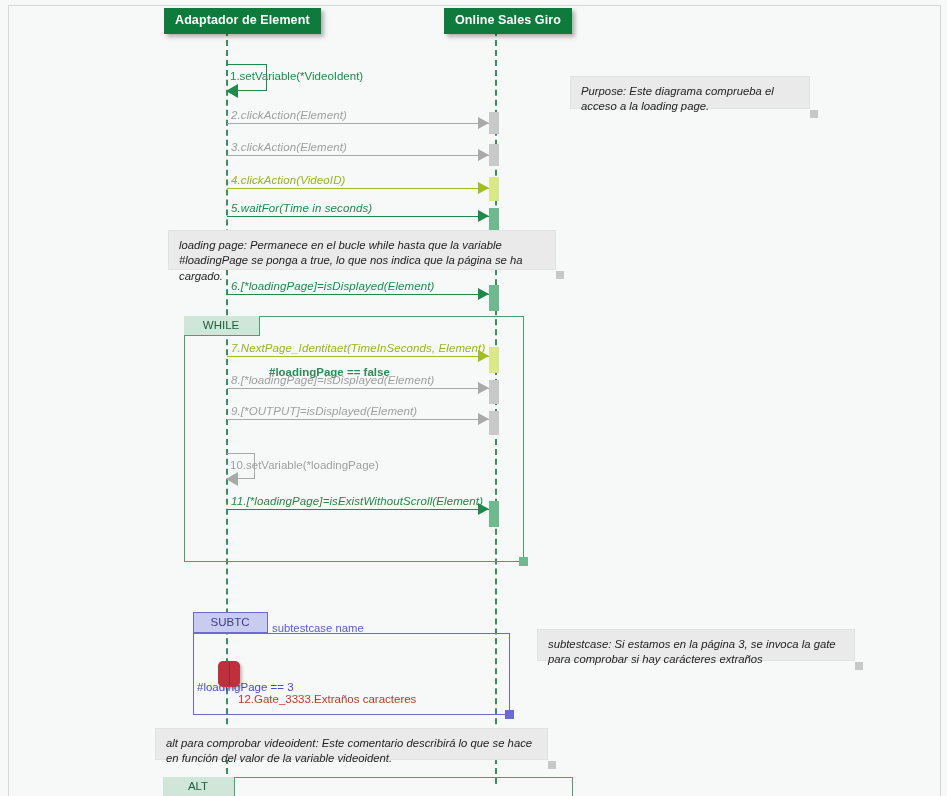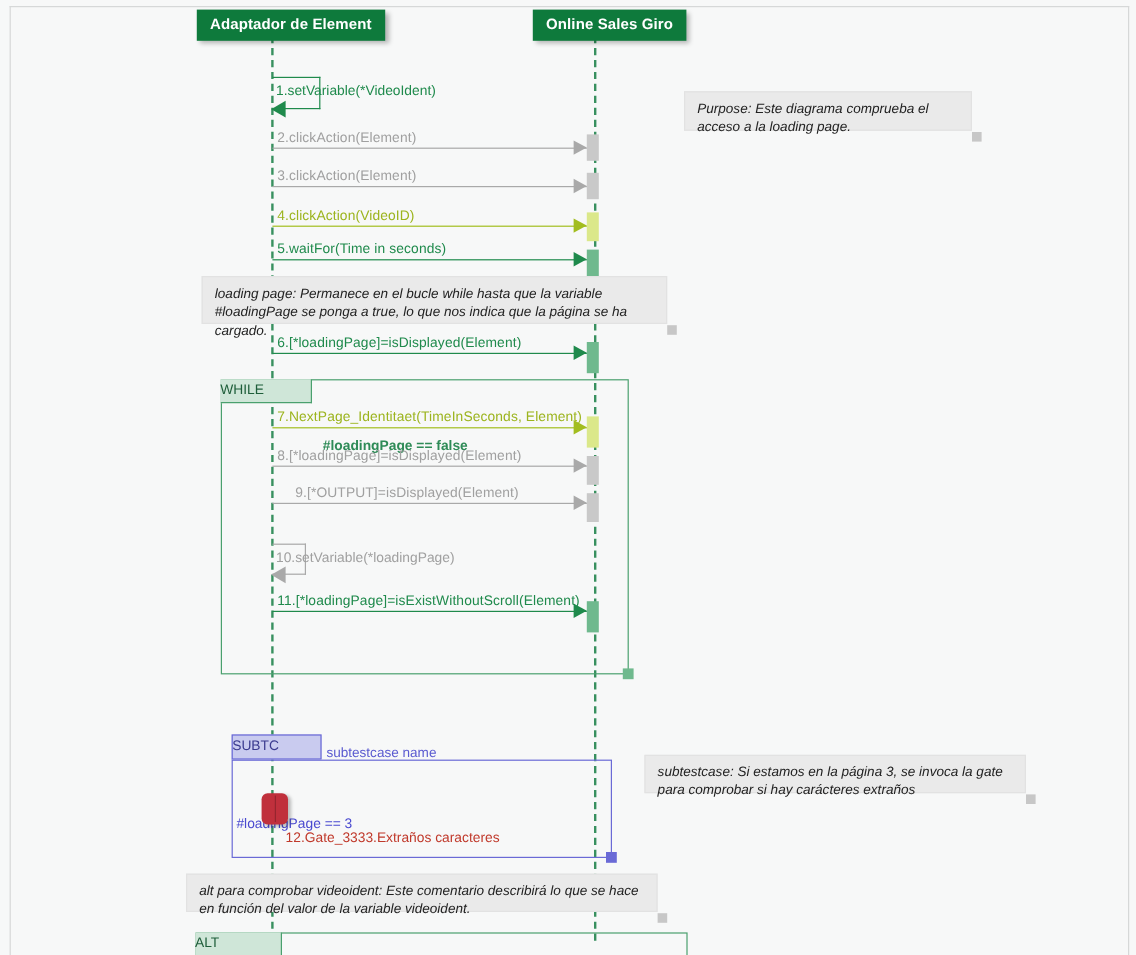--- a/index.html
+++ b/index.html
@@ -61,20 +61,21 @@
     border-bottom:6px solid transparent;
     border-left:11px solid #999;
   }
   .msg .label{
     position:absolute;
     bottom:2px;
     font-size:11.5px;
     white-space:nowrap;
     color:#999;
     letter-spacing:.1px;
+    font-style:italic;
   }
 
   
   .c-gray  .line{border-top-color:#a9a9a9;}
   .c-gray  .head{border-left-color:#a9a9a9;}
   .c-gray  .label{color:#a0a0a0;}
 
   .c-olive .line{border-top-color:#a2bd1f;}
   .c-olive .head{border-left-color:#a2bd1f;}
   .c-olive .label{color:#9cb41e;}
@@ -149,20 +150,21 @@
   }
   .fragment .tag{
     position:absolute;
     left:-1.5px; top:-1.5px;
     background:#cfe6d8;
     border:1.5px solid #4aa06e;
     border-left:none;
     border-top:none;
     font-size:11.5px;
     color:#1f5e3a;
+    text-align:center;
     padding:3px 0 4px 0;
     box-sizing:border-box;
   }
   .fragment .cond{
     position:absolute;
     font-size:11.5px;
     font-weight:bold;
     color:#2e8b57;
     white-space:nowrap;
     margin-top:44px;
@@ -293,21 +295,21 @@
 
   <div class="msg c-gray" style="left:227px; top:388px; width:262px;">
     <div class="line" style="width:262px;"></div>
     <div class="head" style="left:251px;"></div>
     <div class="label" style="left:4px;">8.[*loadingPage]=isDisplayed(Element)</div>
   </div>
 
   <div class="msg c-gray" style="left:227px; top:419px; width:262px;">
     <div class="line" style="width:262px;"></div>
     <div class="head" style="left:251px;"></div>
-    <div class="label" style="left:19px;">9.[*OUTPUT]=isDisplayed(Element)</div>
+    <div class="label" style="left:4px;">9.[*OUTPUT]=isDisplayed(Element)</div>
   </div>
 
   <div class="selfmsg c-gray2" style="left:227px; top:453px; width:28px; height:26px;">
     <div class="box" style="width:28px; height:26px;"></div>
     <div class="head" style="top:19px;"></div>
     <div class="label" style="left:3px; top:-16px;">10.setVariable(*loadingPage)</div>
   </div>
 
   <div class="msg c-green" style="left:227px; top:509px; width:262px;">
     <div class="line" style="width:262px;"></div>

